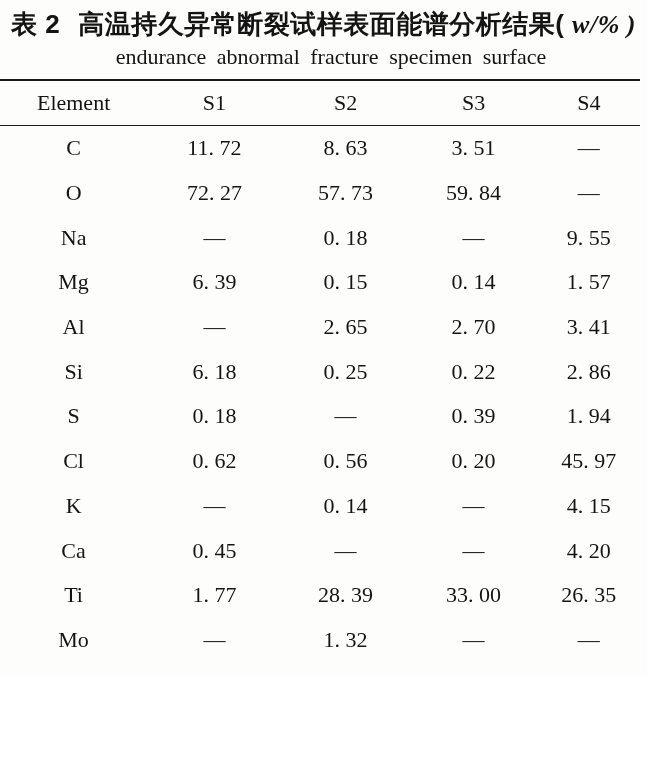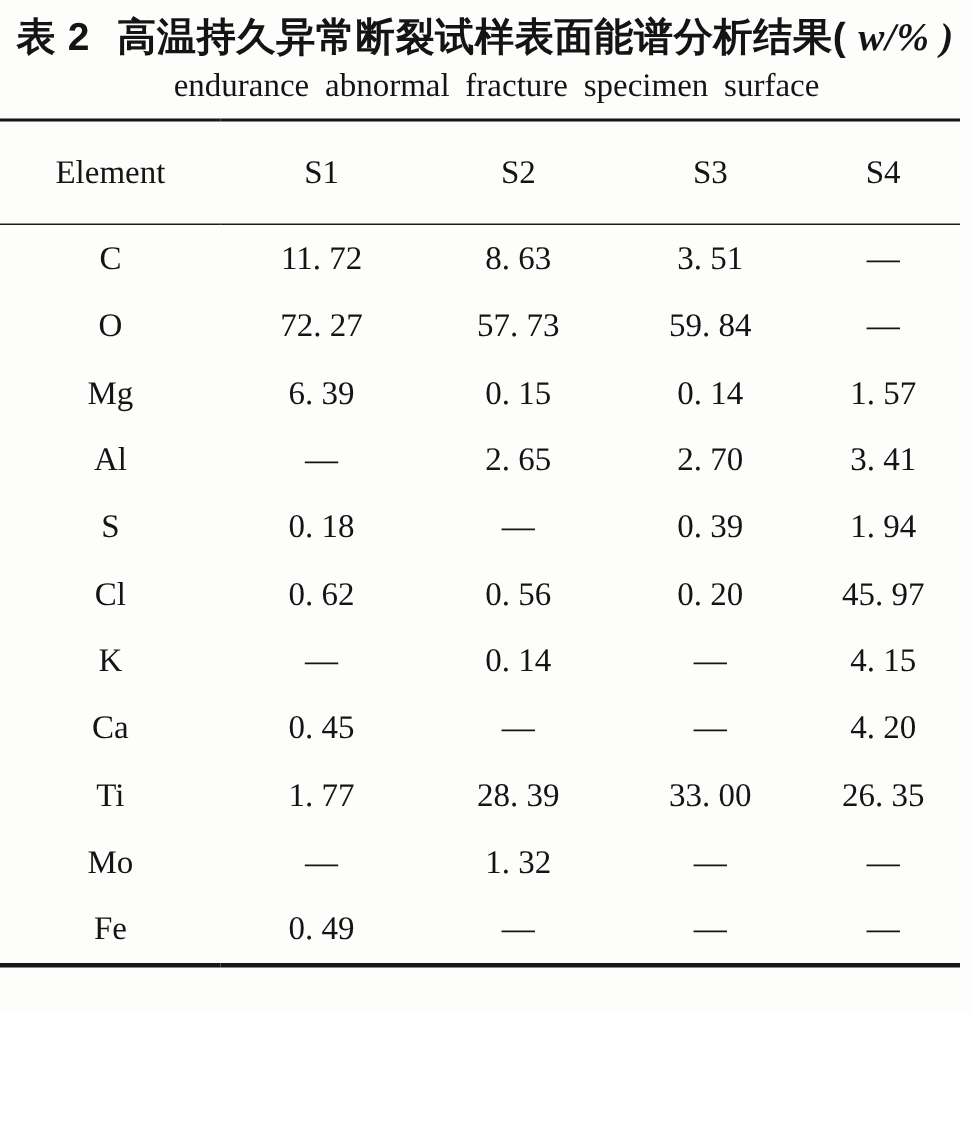--- a/index.html
+++ b/index.html
@@ -54,21 +54,21 @@
     border-top: 2.5px solid #171717;
     border-bottom: 3px solid #171717;
     font-size: 22px;
   }
   table.ed-table th {
     font-weight: 400;
     height: 44px;
     border-bottom: 1.6px solid #1c1c1c;
     text-align: center;
     vertical-align: middle;
-    padding: 12px;
+    padding: 0;
   }
   table.ed-table td {
     height: 44.7px;
     text-align: center;
     vertical-align: middle;
     padding: 0;
     white-space: nowrap;
   }
   col.c-el { width: 23%; }
   col.c-s1 { width: 21%; }
@@ -113,34 +113,48 @@
           <td>—</td>
         </tr>
         <tr>
           <td>O</td>
           <td>72. 27</td>
           <td>57. 73</td>
           <td>59. 84</td>
           <td>—</td>
         </tr>
         <tr>
+          <td>Na</td>
+          <td>—</td>
+          <td>0. 18</td>
+          <td>—</td>
+          <td>9. 55</td>
+        </tr>
+        <tr>
           <td>Mg</td>
           <td>6. 39</td>
           <td>0. 15</td>
           <td>0. 14</td>
           <td>1. 57</td>
         </tr>
         <tr>
           <td>Al</td>
           <td>—</td>
           <td>2. 65</td>
           <td>2. 70</td>
           <td>3. 41</td>
         </tr>
         <tr>
+          <td>Si</td>
+          <td>6. 18</td>
+          <td>0. 25</td>
+          <td>0. 22</td>
+          <td>2. 86</td>
+        </tr>
+        <tr>
           <td>S</td>
           <td>0. 18</td>
           <td>—</td>
           <td>0. 39</td>
           <td>1. 94</td>
         </tr>
         <tr>
           <td>Cl</td>
           <td>0. 62</td>
           <td>0. 56</td>

